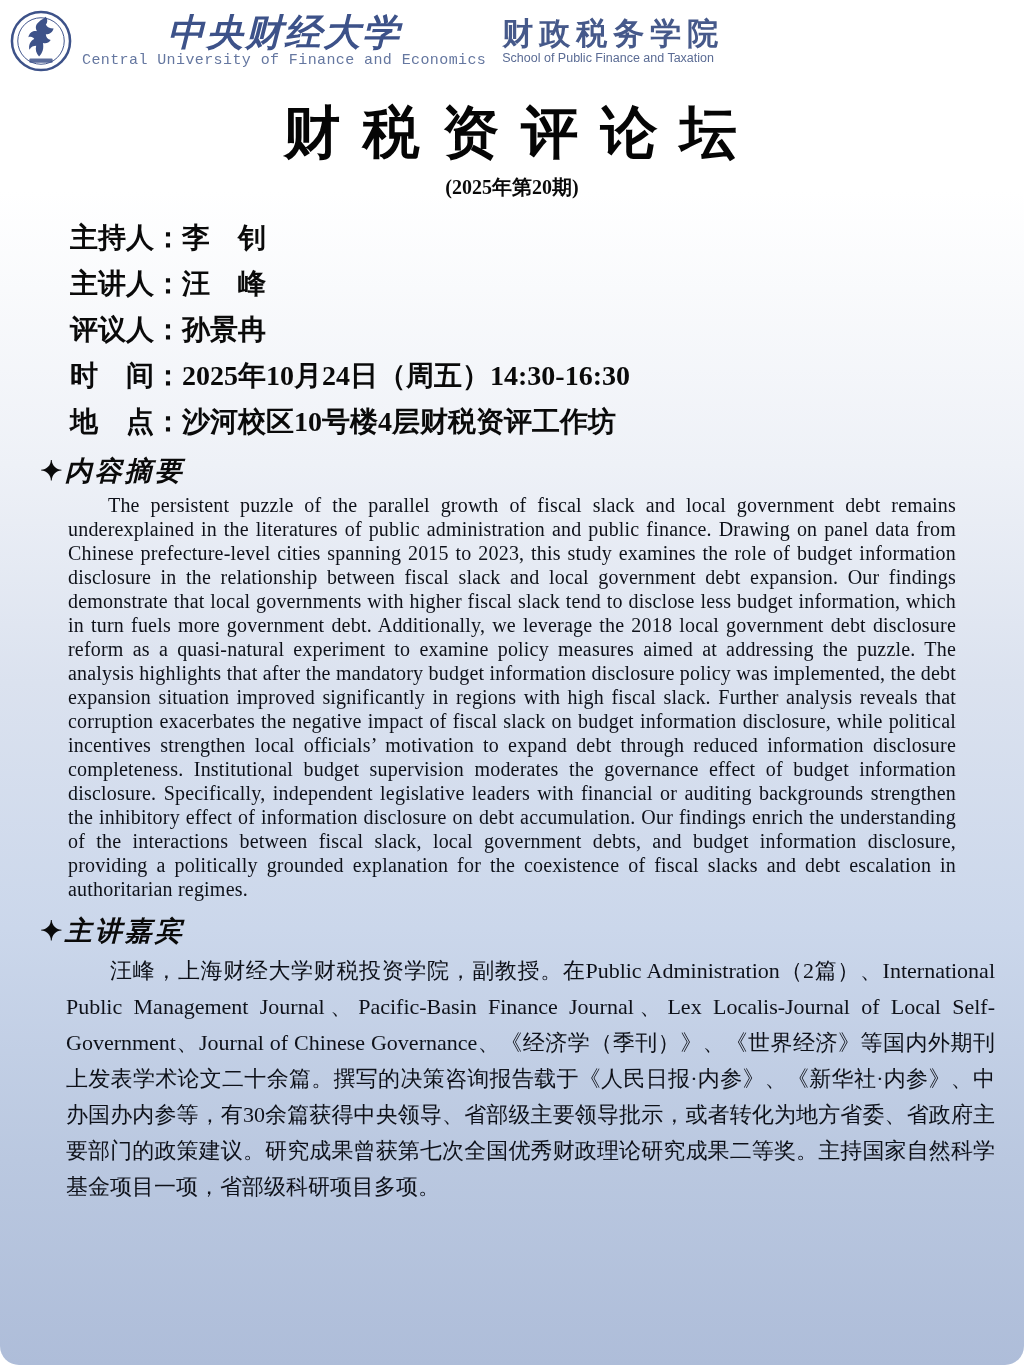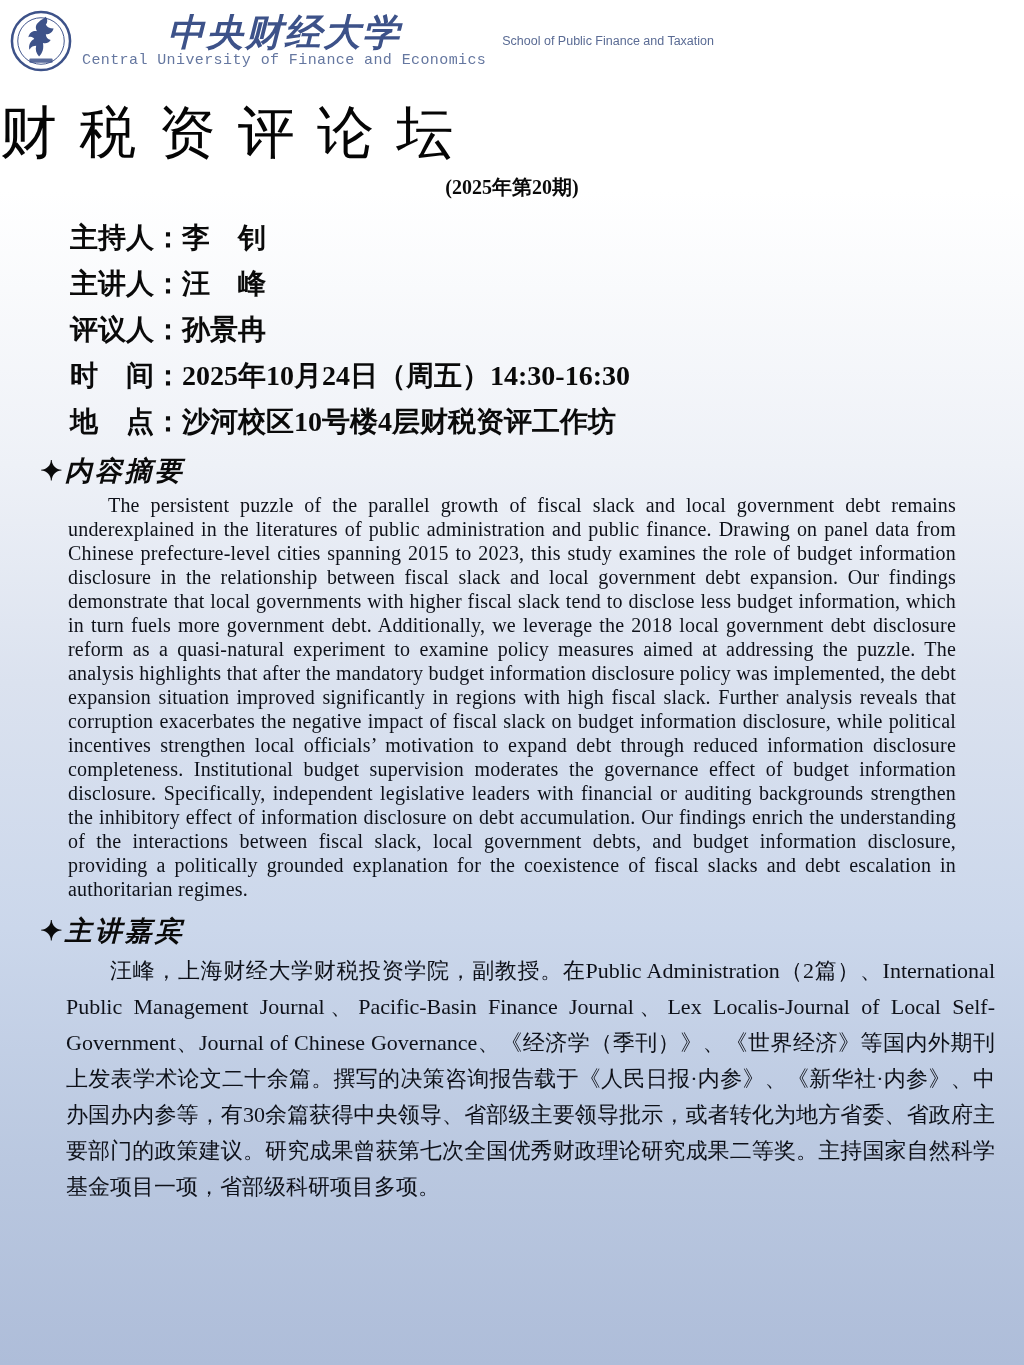--- a/index.html
+++ b/index.html
@@ -9,20 +9,21 @@
     color: #0d0f16;
   }
   .poster {
     position: relative;
     width: 1024px;
     height: 1365px;
     background: linear-gradient(180deg,
       #ffffff 0%, #ffffff 14%,
       #eef1f7 34%, #dbe2ef 50%,
       #cbd7eb 68%, #bac8e0 85%, #aebdd9 100%);
+    border-radius: 19px;
   }
   
   .header {
     display: flex;
     align-items: center;
     padding: 8px 0 0 10px;
     height: 74px;
   }
   .seal { width: 62px; height: 62px; flex: 0 0 auto; }
   .uni-block { margin-left: 10px; text-align: center; }
@@ -51,22 +52,23 @@
     font-family: "Liberation Sans", sans-serif;
   }
   .school-en {
     font-size: 12.5px;
     color: #5a6b94;
     font-family: "Liberation Sans", sans-serif;
   }
   
   .forum-title {
     margin-top: 26px;
+    text-align: center;
     font-size: 57px;
-    font-weight: normal;
+    font-weight: bold;
     color: #050505;
     letter-spacing: 4px;
     line-height: 1.15;
   }
   .issue {
     margin-top: 8px;
     text-align: center;
     font-size: 20px;
     font-weight: bold;
     color: #0a0a0a;
@@ -130,20 +132,21 @@
         <circle cx="32" cy="32" r="24" fill="none" stroke="#3d5289" stroke-width="1"></circle>
         <path d="M30 12 c-4 3 -4 7 -2 10 c-5 -1 -8 2 -9 6 c3 -1 5 0 6 2 c-4 2 -6 6 -5 11 c2 -3 4 -4 7 -4 c-1 4 0 8 3 11 c4 -4 5 -9 4 -14 c3 1 6 0 8 -3 c-3 -1 -5 -3 -5 -6 c4 0 7 -2 8 -6 c-4 0 -7 -1 -8 -4 c2 -2 2 -5 0 -8 c-2 2 -5 3 -7 5 z" fill="#3d5289"></path>
         <rect x="20" y="50" width="24" height="4.5" rx="1" fill="#3d5289" opacity="0.85"></rect>
       </svg>
     </span>
     <div class="uni-block">
       <div class="uni-cn">中央财经大学</div>
       <div class="uni-en">Central University of Finance and Economics</div>
     </div>
     <div class="school-block">
+      <div class="school-cn">财政税务学院</div>
       <div class="school-en">School of Public Finance and Taxation</div>
     </div>
   </div>
 
   <div class="forum-title">财 税 资 评 论 坛</div>
   <div class="issue">(2025年第20期)</div>
 
   <div class="details">
     <div class="detail-row"><span>主持人：</span><span>李　钊</span></div>
     <div class="detail-row"><span>主讲人：</span><span>汪　峰</span></div>

